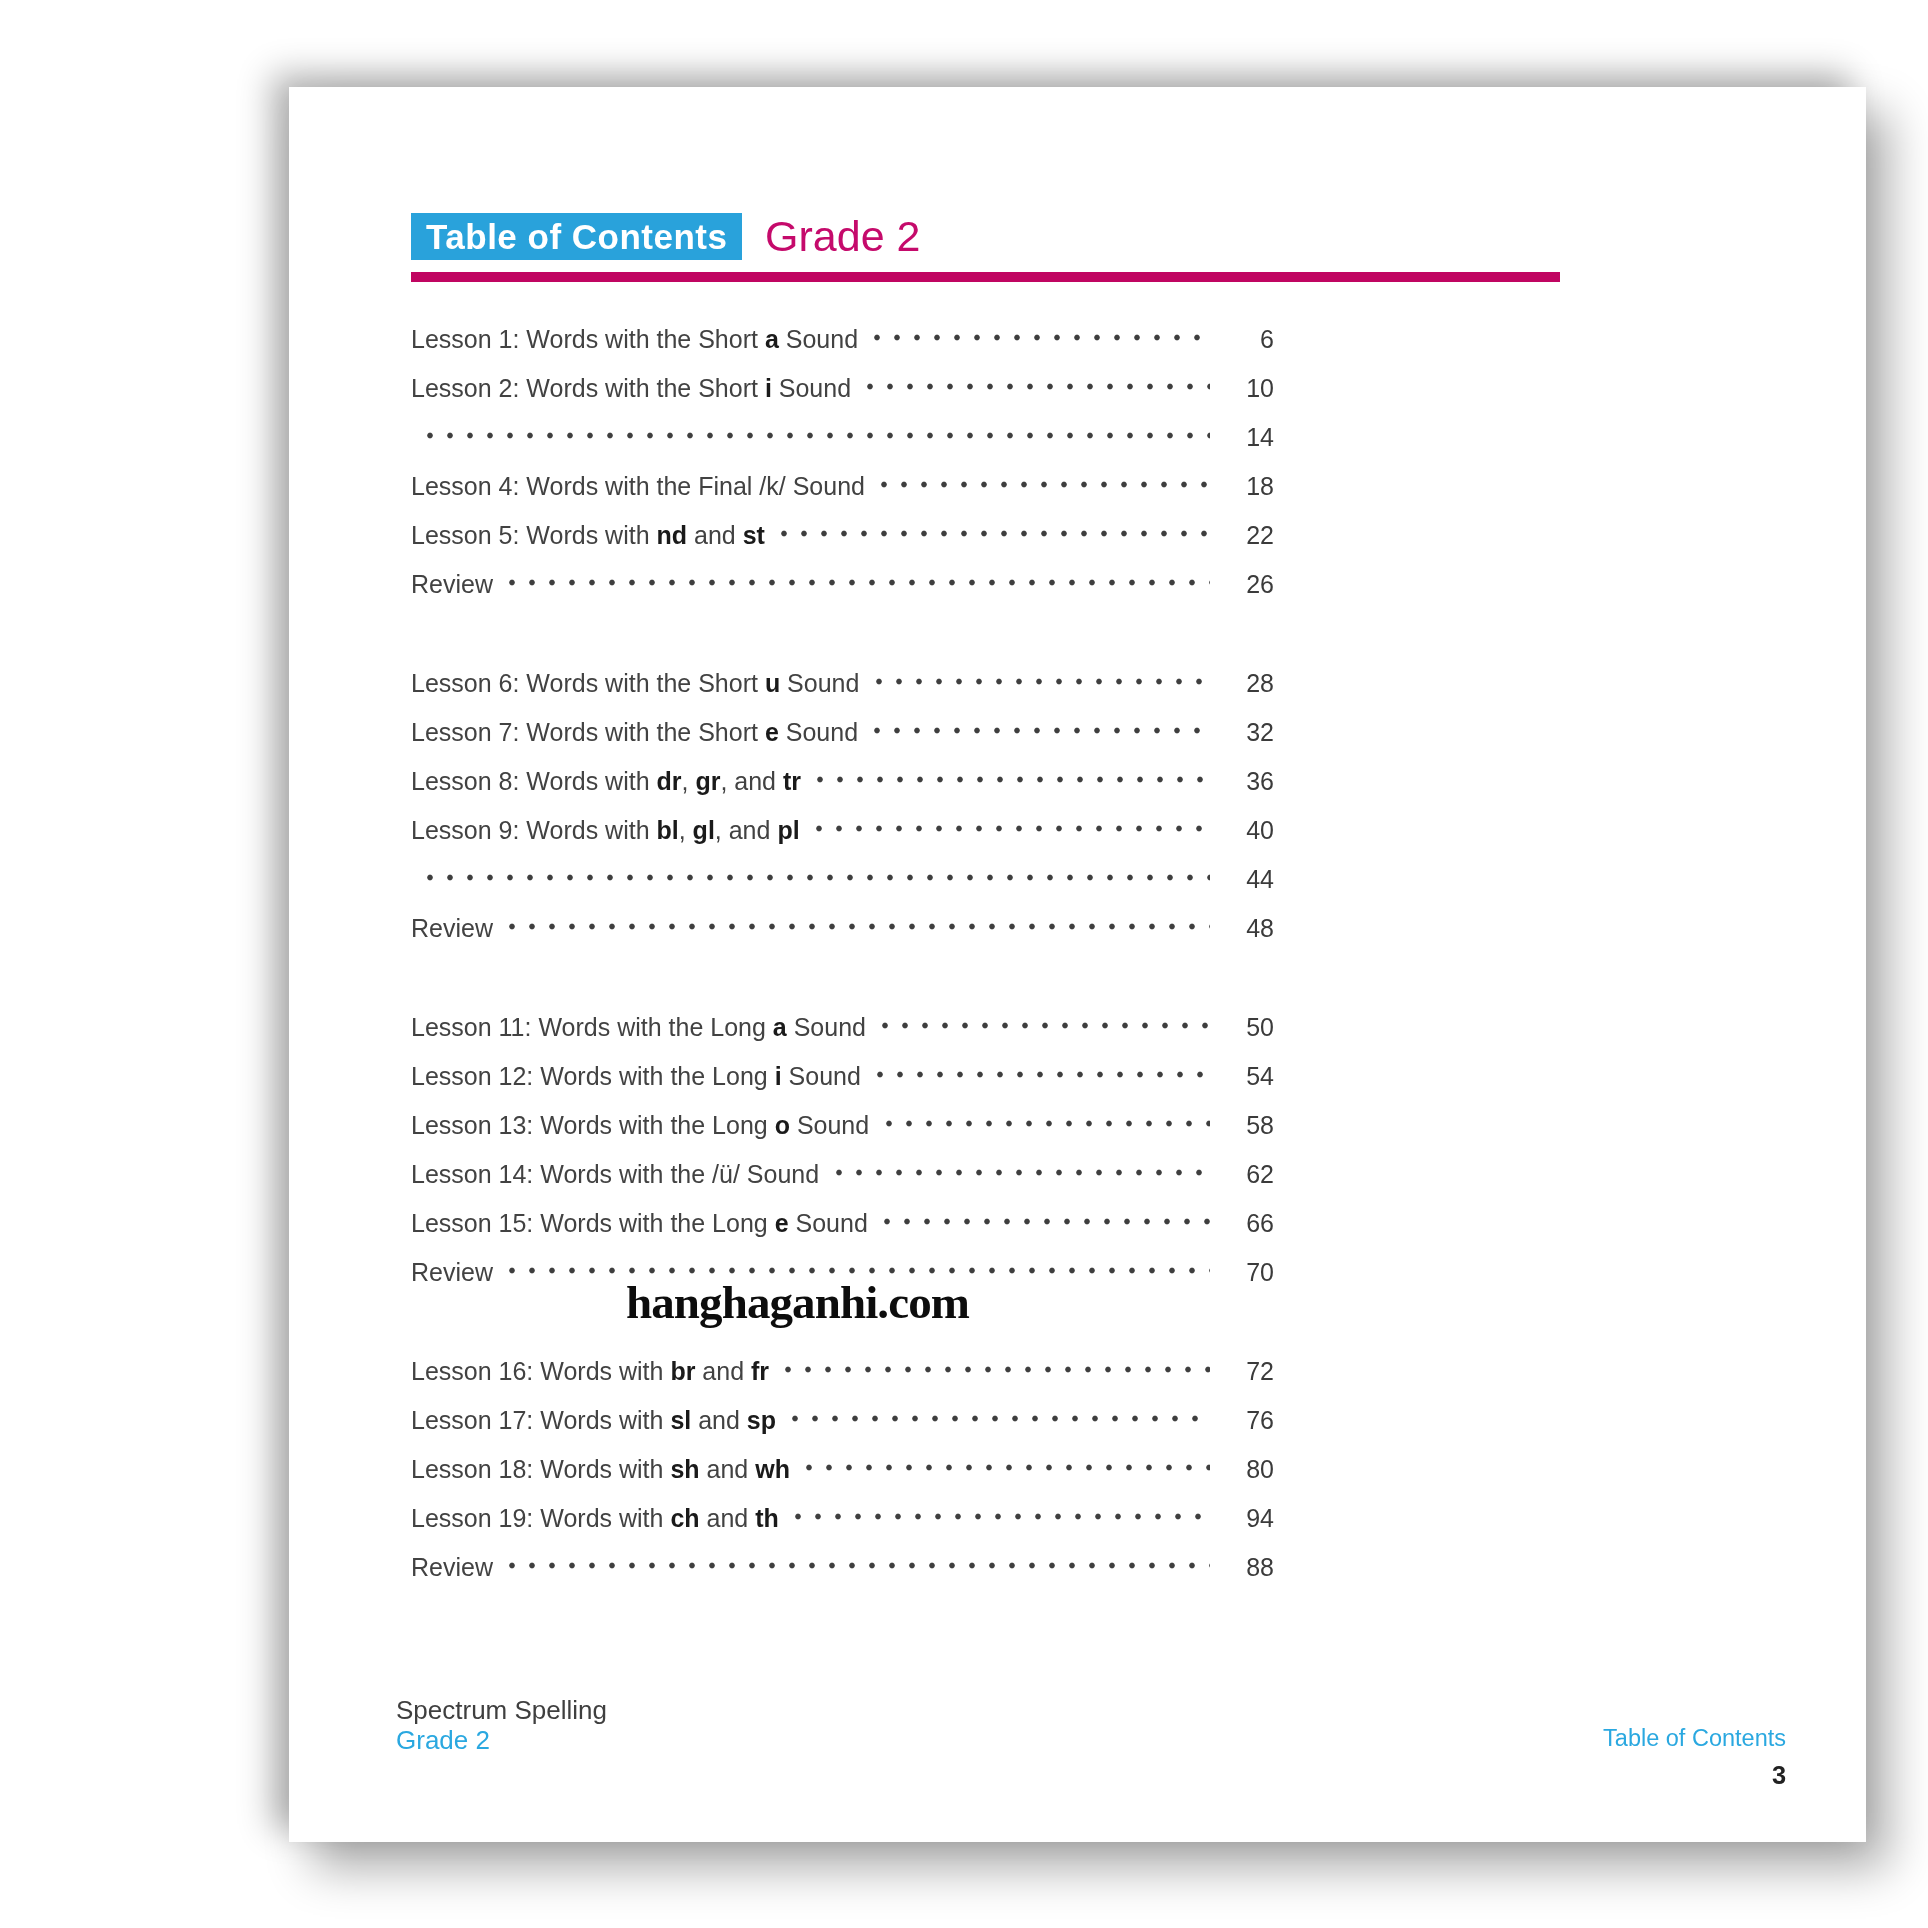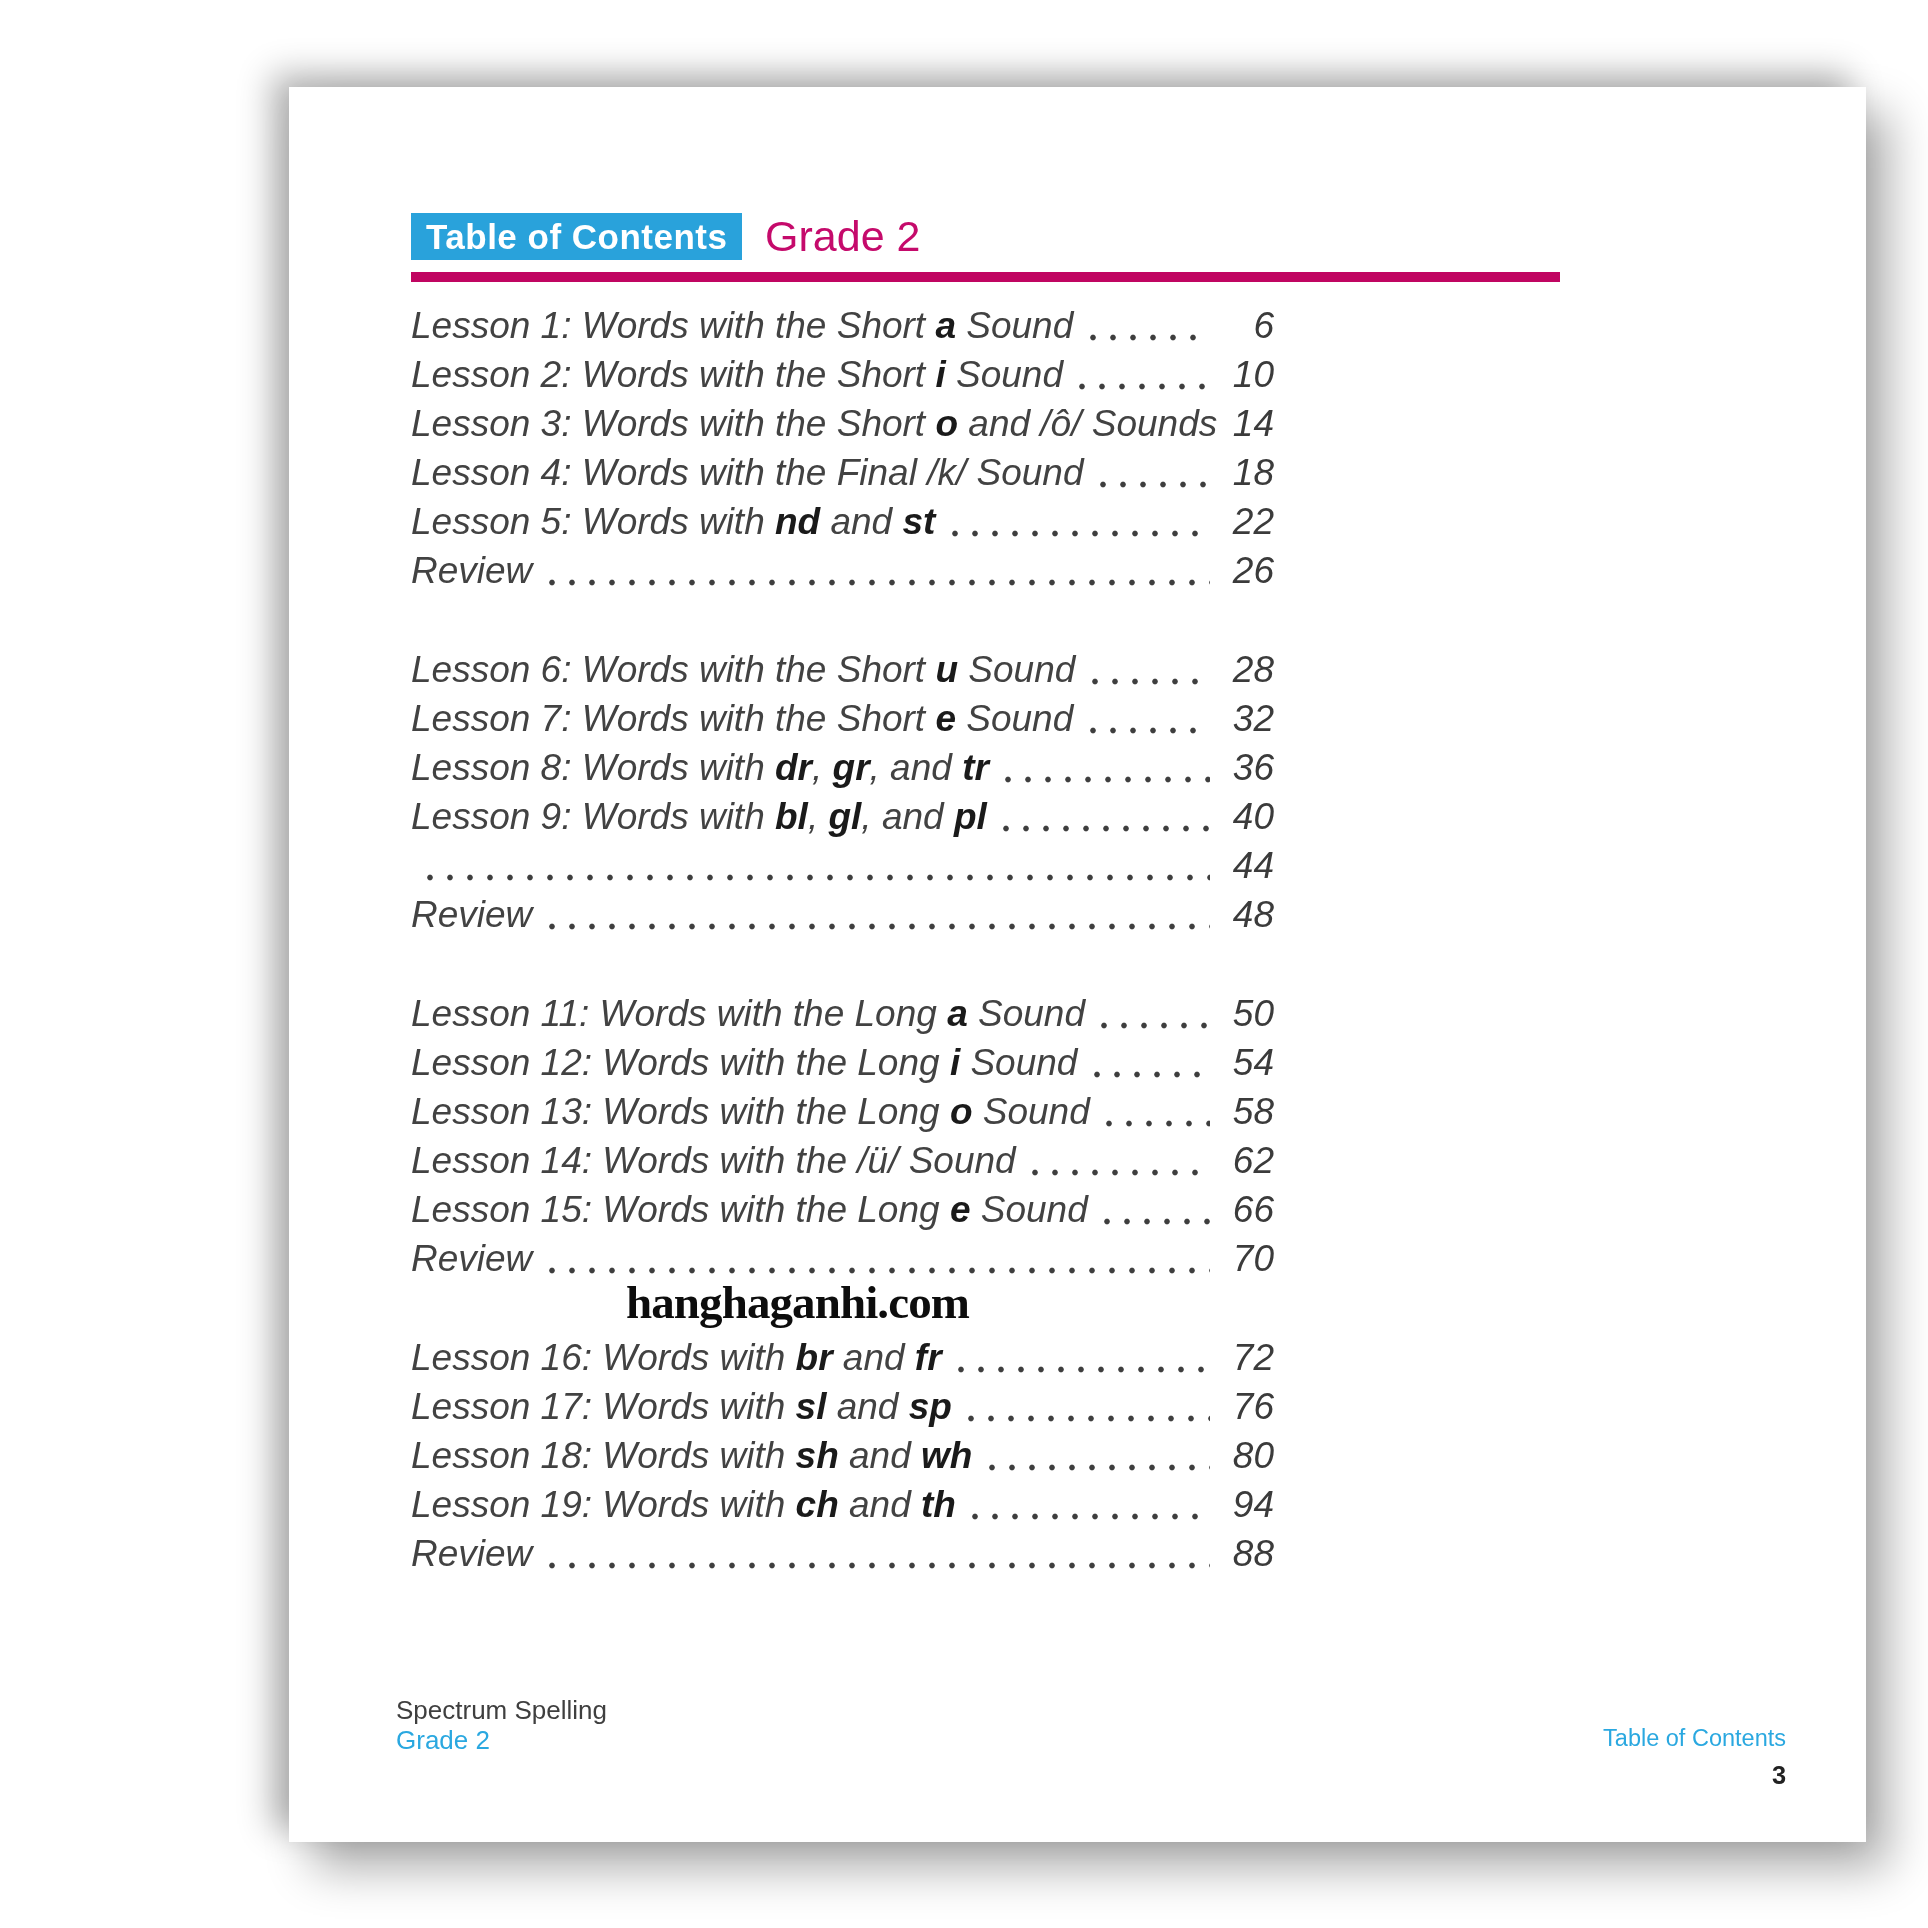--- a/index.html
+++ b/index.html
@@ -22,22 +22,22 @@
   .grade {
     color:#c50a6b; font-size:43px; font-weight:400; white-space:nowrap;
   }
   .rule {
     position:absolute; left:122px; top:185px; width:1149px; height:10.4px;
     background:#c00561;
   }
   .toc { position:absolute; left:122px; top:218px; width:863px; }
   .block { margin-bottom:50px; }
   .toc-row {
-    height:49px; display:flex; align-items:flex-start;
-    font-size:37px; color:#424242; white-space:pre;font-style:italic;
+    height:49px; display:flex; align-items:flex-end;
+    font-size:25px; color:#424242; white-space:pre;
   }
   .label { white-space:pre; }
   .label .b { font-weight:700; color:#1a1a1a; }
   .leader {
     flex:1; height:6.6px; align-self:flex-end; margin:0 5.6px 13px 9.4px;
     background-image:radial-gradient(circle, #3e3e3e 2.4px, transparent 3.1px);
     background-size:20px 6.6px; background-repeat:repeat-x; background-position:0 0;
   }
   .pg { width:58px; text-align:right; color:#3b3b3b; }
   .watermark {
@@ -66,21 +66,21 @@
     <span class="title-box">Table of Contents</span>
     <span class="grade">Grade 2</span>
   </div>
 
   <div class="rule"></div>
 
   <div class="toc">
       <div class="block">
         <div class="toc-row"><span class="label"><span>Lesson 1: Words with the Short </span><span class="b">a</span><span> Sound</span></span><span class="leader"></span><span class="pg">6</span></div>
         <div class="toc-row"><span class="label"><span>Lesson 2: Words with the Short </span><span class="b">i</span><span> Sound</span></span><span class="leader"></span><span class="pg">10</span></div>
-        <div class="toc-row"><span class="label"><span>Lesson 3: Words with the Short </span><span class="b">o</span><span> and /ô/ Sounds</span></span><span class="leader"></span><span class="pg">14</span></div>
+        <div class="toc-row"><span class="leader"></span><span class="pg">14</span></div>
         <div class="toc-row"><span class="label"><span>Lesson 4: Words with the Final /k/ Sound</span></span><span class="leader"></span><span class="pg">18</span></div>
         <div class="toc-row"><span class="label"><span>Lesson 5: Words with </span><span class="b">nd</span><span> and </span><span class="b">st</span></span><span class="leader"></span><span class="pg">22</span></div>
         <div class="toc-row"><span class="label"><span>Review</span></span><span class="leader"></span><span class="pg">26</span></div>
       </div>
       <div class="block">
         <div class="toc-row"><span class="label"><span>Lesson 6: Words with the Short </span><span class="b">u</span><span> Sound</span></span><span class="leader"></span><span class="pg">28</span></div>
         <div class="toc-row"><span class="label"><span>Lesson 7: Words with the Short </span><span class="b">e</span><span> Sound</span></span><span class="leader"></span><span class="pg">32</span></div>
         <div class="toc-row"><span class="label"><span>Lesson 8: Words with </span><span class="b">dr</span><span>, </span><span class="b">gr</span><span>, and </span><span class="b">tr</span></span><span class="leader"></span><span class="pg">36</span></div>
         <div class="toc-row"><span class="label"><span>Lesson 9: Words with </span><span class="b">bl</span><span>, </span><span class="b">gl</span><span>, and </span><span class="b">pl</span></span><span class="leader"></span><span class="pg">40</span></div>
         <div class="toc-row"><span class="leader"></span><span class="pg">44</span></div>

